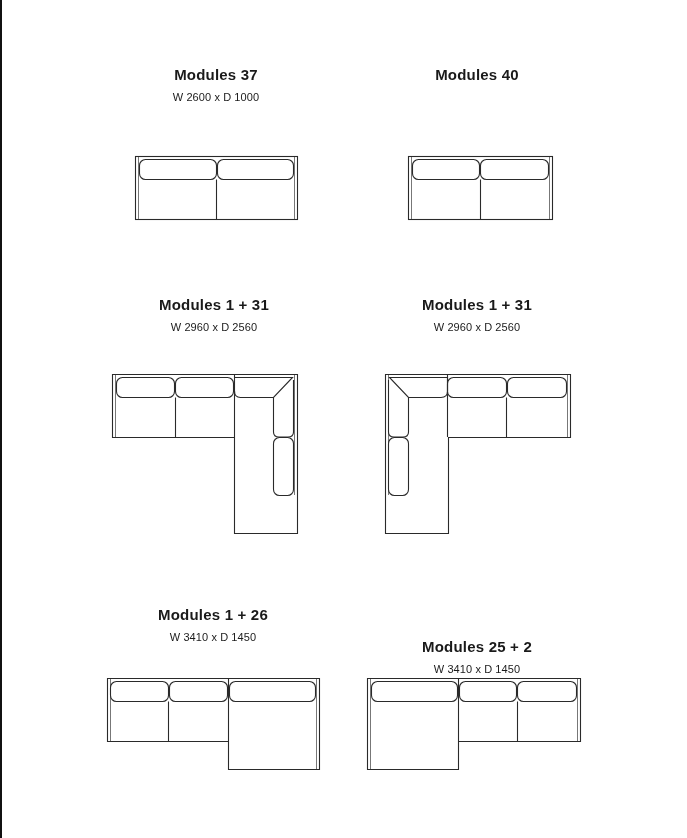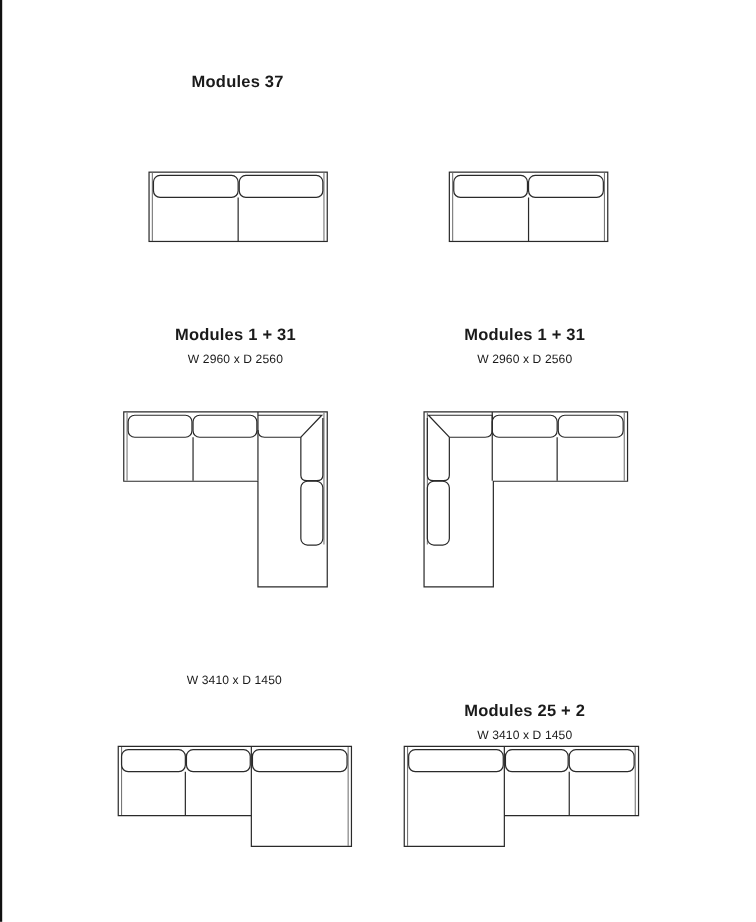--- a/index.html
+++ b/index.html
@@ -17,32 +17,35 @@
   svg.plan * { fill: none; stroke: #2a2a2a; stroke-width: 1.1; }
   svg.plan .light { stroke: #777; stroke-width: 1; }
 </style>
 </head>
 <body>
 
 <div class="edge"></div>
 
 <div class="caption" style="left:96px; top:66px;">
   <div class="title">Modules 37</div>
+  <div class="dims">W 2600 x D 1000</div>
 </div>
 <div class="caption" style="left:357px; top:66px;">
+  <div class="title">Modules 40</div>
 </div>
 <div class="caption" style="left:94px; top:296px;">
   <div class="title">Modules 1 + 31</div>
   <div class="dims">W 2960 x D 2560</div>
 </div>
 <div class="caption" style="left:357px; top:296px;">
   <div class="title">Modules 1 + 31</div>
   <div class="dims">W 2960 x D 2560</div>
 </div>
 <div class="caption" style="left:93px; top:606px;">
+  <div class="title">Modules 1 + 26</div>
   <div class="dims">W 3410 x D 1450</div>
 </div>
 <div class="caption" style="left:357px; top:606px;margin-top:32px;">
   <div class="title">Modules 25 + 2</div>
   <div class="dims">W 3410 x D 1450</div>
 </div>
 
 <svg class="plan" width="687" height="838" viewBox="0 0 687 838">
 
   <g>

